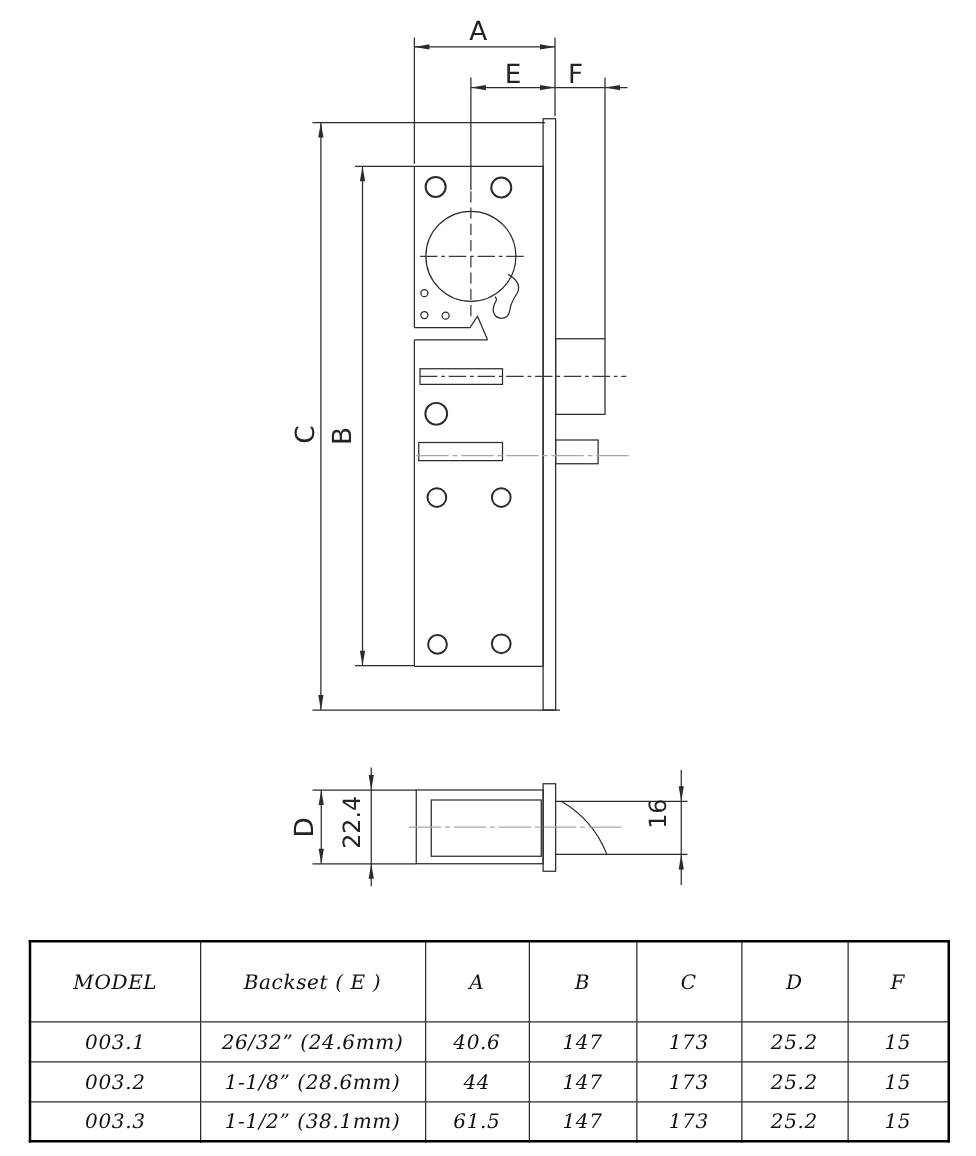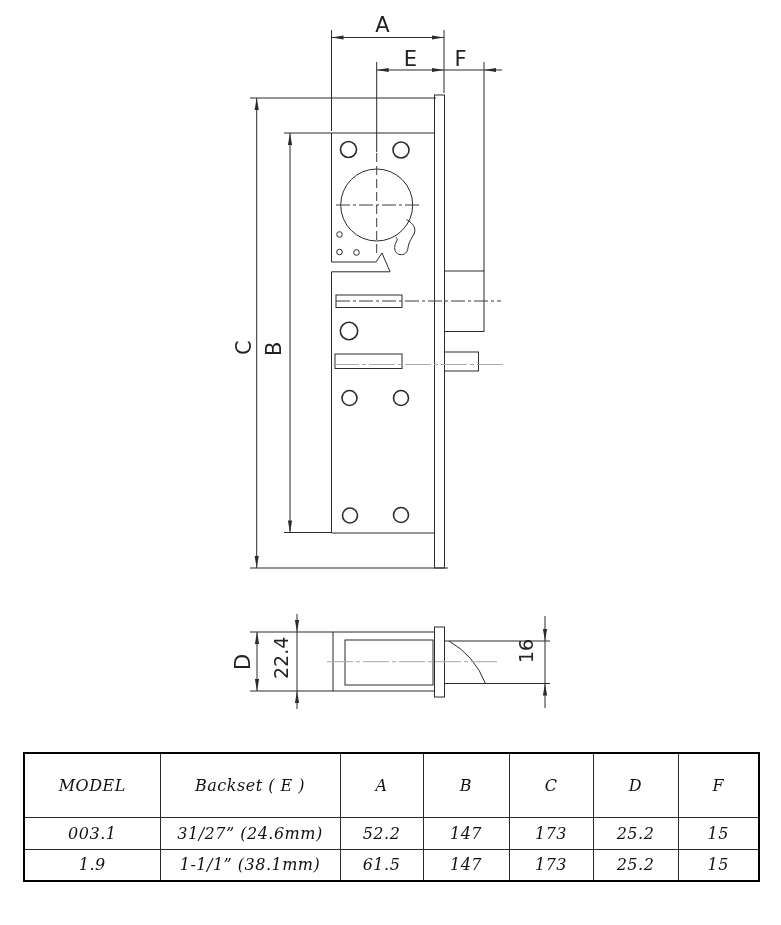--- a/index.html
+++ b/index.html
@@ -150,30 +150,39 @@
     <th>MODEL</th>
     <th>Backset ( E )</th>
     <th>A</th>
     <th>B</th>
     <th>C</th>
     <th>D</th>
     <th>F</th>
   </tr>
   <tr class="r">
     <td>003.1</td>
-    <td>31/27” (24.6mm)</td>
-    <td>52.2</td>
+    <td>26/32” (24.6mm)</td>
+    <td>40.6</td>
     <td>147</td>
     <td>173</td>
     <td>25.2</td>
     <td>15</td>
   </tr>
   <tr class="r">
-    <td>1.9</td>
-    <td>1-1/1” (38.1mm)</td>
+    <td>003.2</td>
+    <td>1-1/8” (28.6mm)</td>
+    <td>44</td>
+    <td>147</td>
+    <td>173</td>
+    <td>25.2</td>
+    <td>15</td>
+  </tr>
+  <tr class="r">
+    <td>003.3</td>
+    <td>1-1/2” (38.1mm)</td>
     <td>61.5</td>
     <td>147</td>
     <td>173</td>
     <td>25.2</td>
     <td>15</td>
   </tr>
 </tbody>
     </table>
 
 </div>

